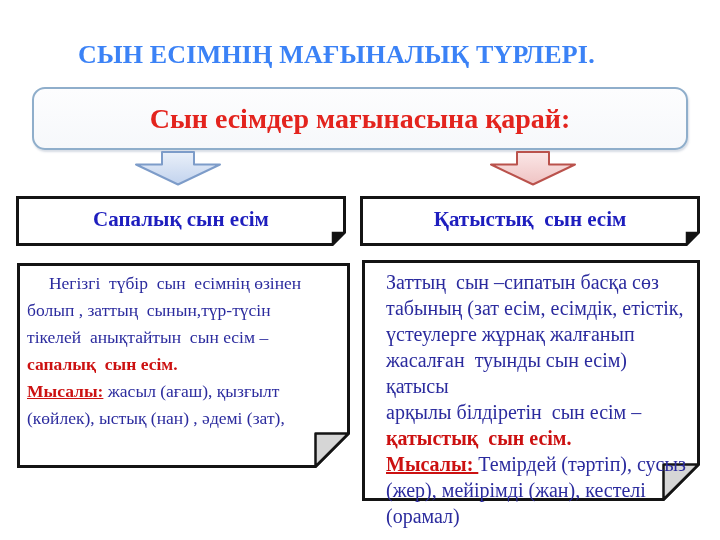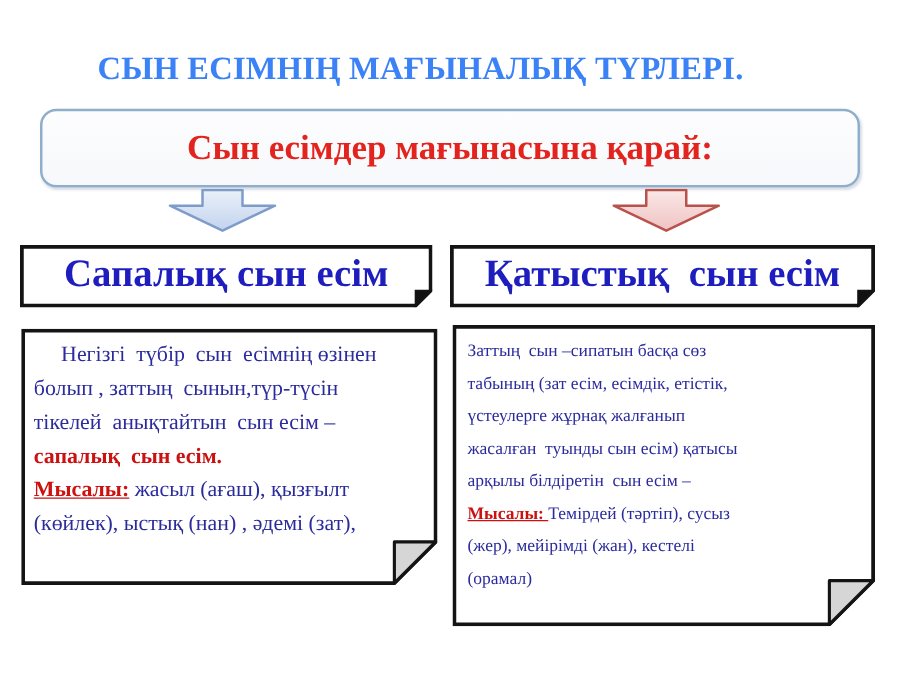--- a/index.html
+++ b/index.html
@@ -27,29 +27,29 @@
   .arrow{position:absolute;top:151px;width:88px;height:35px;}
   .arrow-left{left:134px;}
   .arrow-right{left:489px;}
   .fold-box{position:absolute;}
   .fold-box .frame-svg{position:absolute;inset:0;width:100%;height:100%;}
   .fold-box .content{position:relative;z-index:1;}
   .hdr-left{left:16px;top:196px;width:330px;height:50px;}
   .hdr-right{left:360px;top:196px;width:340px;height:50px;}
   .hdr-text{
     display:flex;align-items:center;justify-content:center;height:46px;
-    font-size:31px;font-weight:bold;color:#1E1EBE;white-space:pre;
+    font-size:21px;font-weight:bold;color:#1E1EBE;white-space:pre;
   }
   .body-left{left:17px;top:263px;width:333px;height:205px;}
   .body-right{left:362px;top:260px;width:338px;height:241px;}
   .note{
     white-space:pre-wrap;color:#2B2B9E;
   }
   .body-left .note{padding:7px 8px 0 10px;font-size:17.5px;line-height:27px;}
-  .body-right .note{padding:9px 6px 0 12px;font-size:14px;line-height:26px;}
+  .body-right .note{padding:9px 6px 0 24px;font-size:20px;line-height:26px;}
   .term{color:#CC1111;font-weight:bold;}
   .ex-label{color:#CC1111;font-weight:bold;text-decoration:underline;}
 </style>
 </head>
 <body>
 
 <div class="slide">
 
 
   <h1 class="title">СЫН ЕСІМНІҢ МАҒЫНАЛЫҚ ТҮРЛЕРІ.</h1>
@@ -110,18 +110,19 @@
   <div class="fold-box body-right">
     <svg class="frame-svg" viewBox="0 0 338 241" preserveAspectRatio="none">
       <path d="M1.5,1.5 L336.5,1.5 L336.5,204.5 L301.5,239.5 L1.5,239.5 Z" fill="#ffffff" stroke="#141414" stroke-width="3"></path>
       <path d="M301.5,239.5 L336.5,204.5 L301.5,204.5 Z" fill="#D6D6D6" stroke="#141414" stroke-width="2.5" stroke-linejoin="round"></path>
     </svg>
     <div class="content note"><span>Заттың  сын –сипатын басқа сөз
 табының (зат есім, есімдік, етістік,
 үстеулерге жұрнақ жалғанып
 жасалған  туынды сын есім) қатысы
 арқылы білдіретін  сын есім –
+</span><span class="term">қатыстық  сын есім.
 </span><span class="ex-label">Мысалы: </span><span>Темірдей (тәртіп), сусыз
 (жер), мейірімді (жан), кестелі
 (орамал)</span></div>
   </div>
 
 </div>
 
 </body></html>

